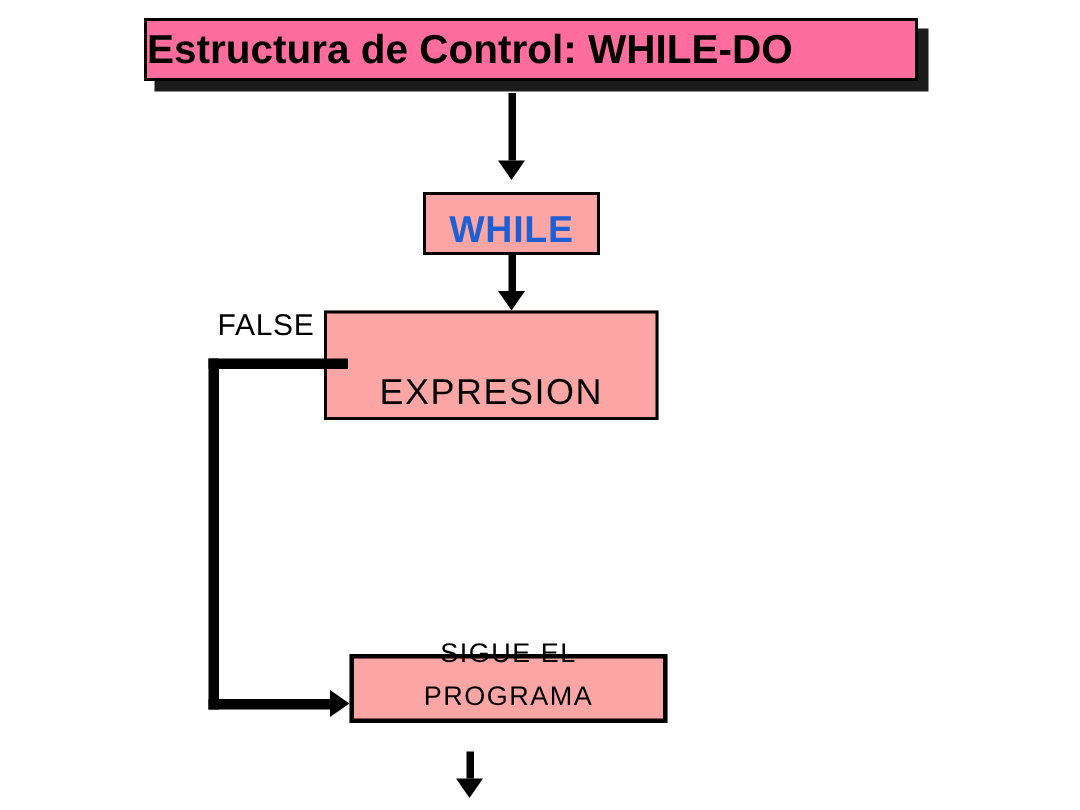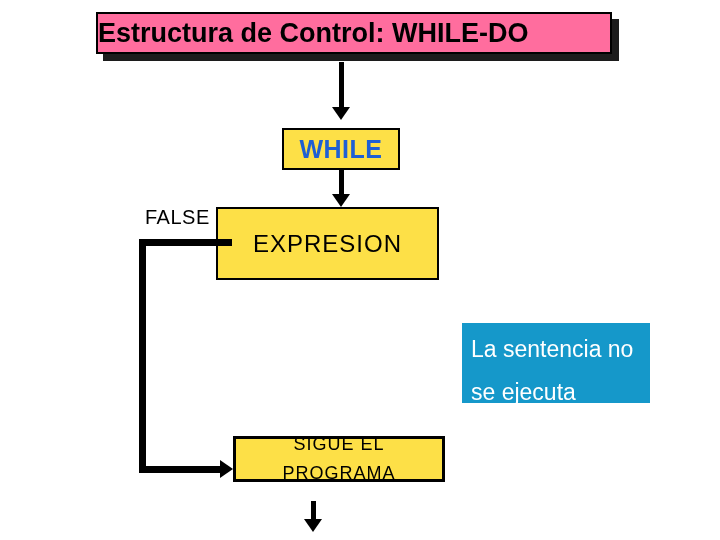--- a/index.html
+++ b/index.html
@@ -33,26 +33,26 @@
     justify-content: flex-start;
     font-size: 27px;
     font-weight: bold;
     color: #000;
     white-space: nowrap;
   }
 
   
   .node {
     position: absolute;
-    background: #fde047;
+    background: #fca5a5;
     border: 2px solid #000;
     display: flex;
     flex-direction: column;
     align-items: center;
-    justify-content: center;
+    justify-content: flex-end;
     color: #000;
     text-align: center;
     white-space: nowrap;
   }
   .while-box {
     left: 282px;
     top: 128px;
     width: 118px;
     height: 42px;
     font-size: 25px;
@@ -162,24 +162,20 @@
 
   <div class="node expression-box">
     <span>EXPRESION</span>
   </div>
 
   <div class="line loop-top"></div>
   <div class="line loop-vert"></div>
   <div class="line loop-bot"></div>
   <div class="head-right"></div>
 
-  <div class="note-box">
-    <div>La sentencia no</div>
-    <div>se ejecuta</div>
-  </div>
 
   <div class="node sigue-box">
     <span>SIGUE EL</span>
     <span>PROGRAMA</span>
   </div>
 
   <div class="line arrow-c-line"></div>
   <div class="head-down arrow-c-head"></div>
 
 </div>

